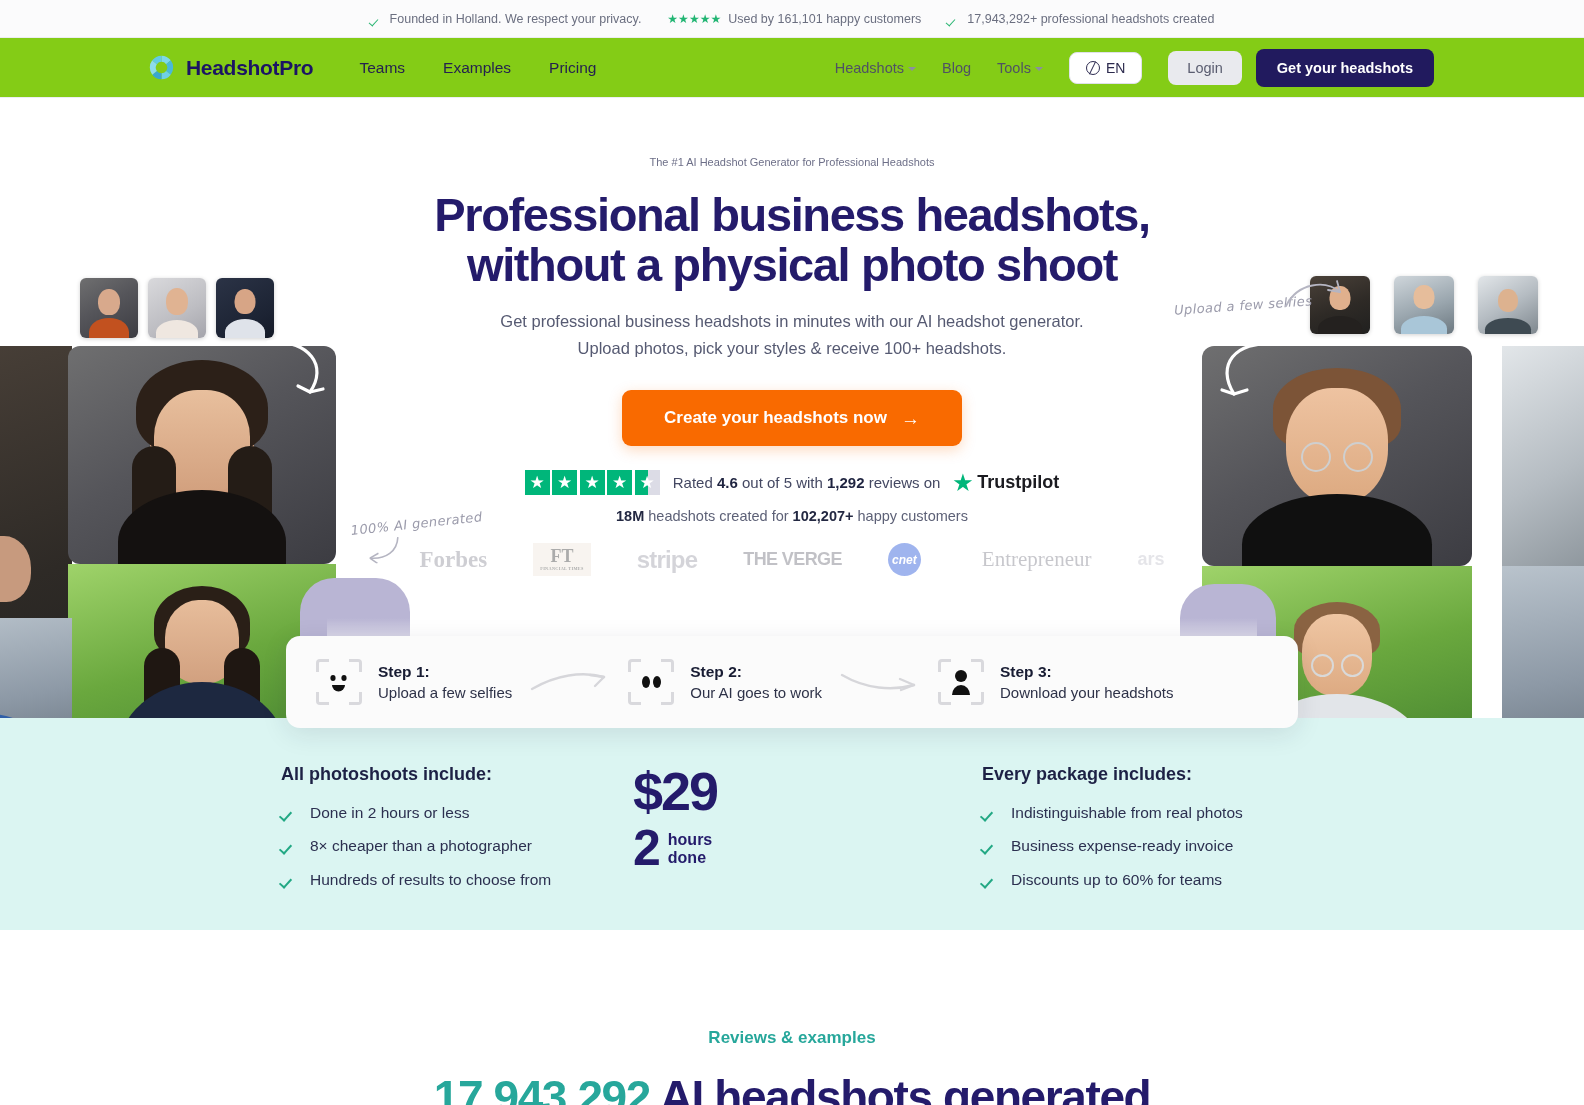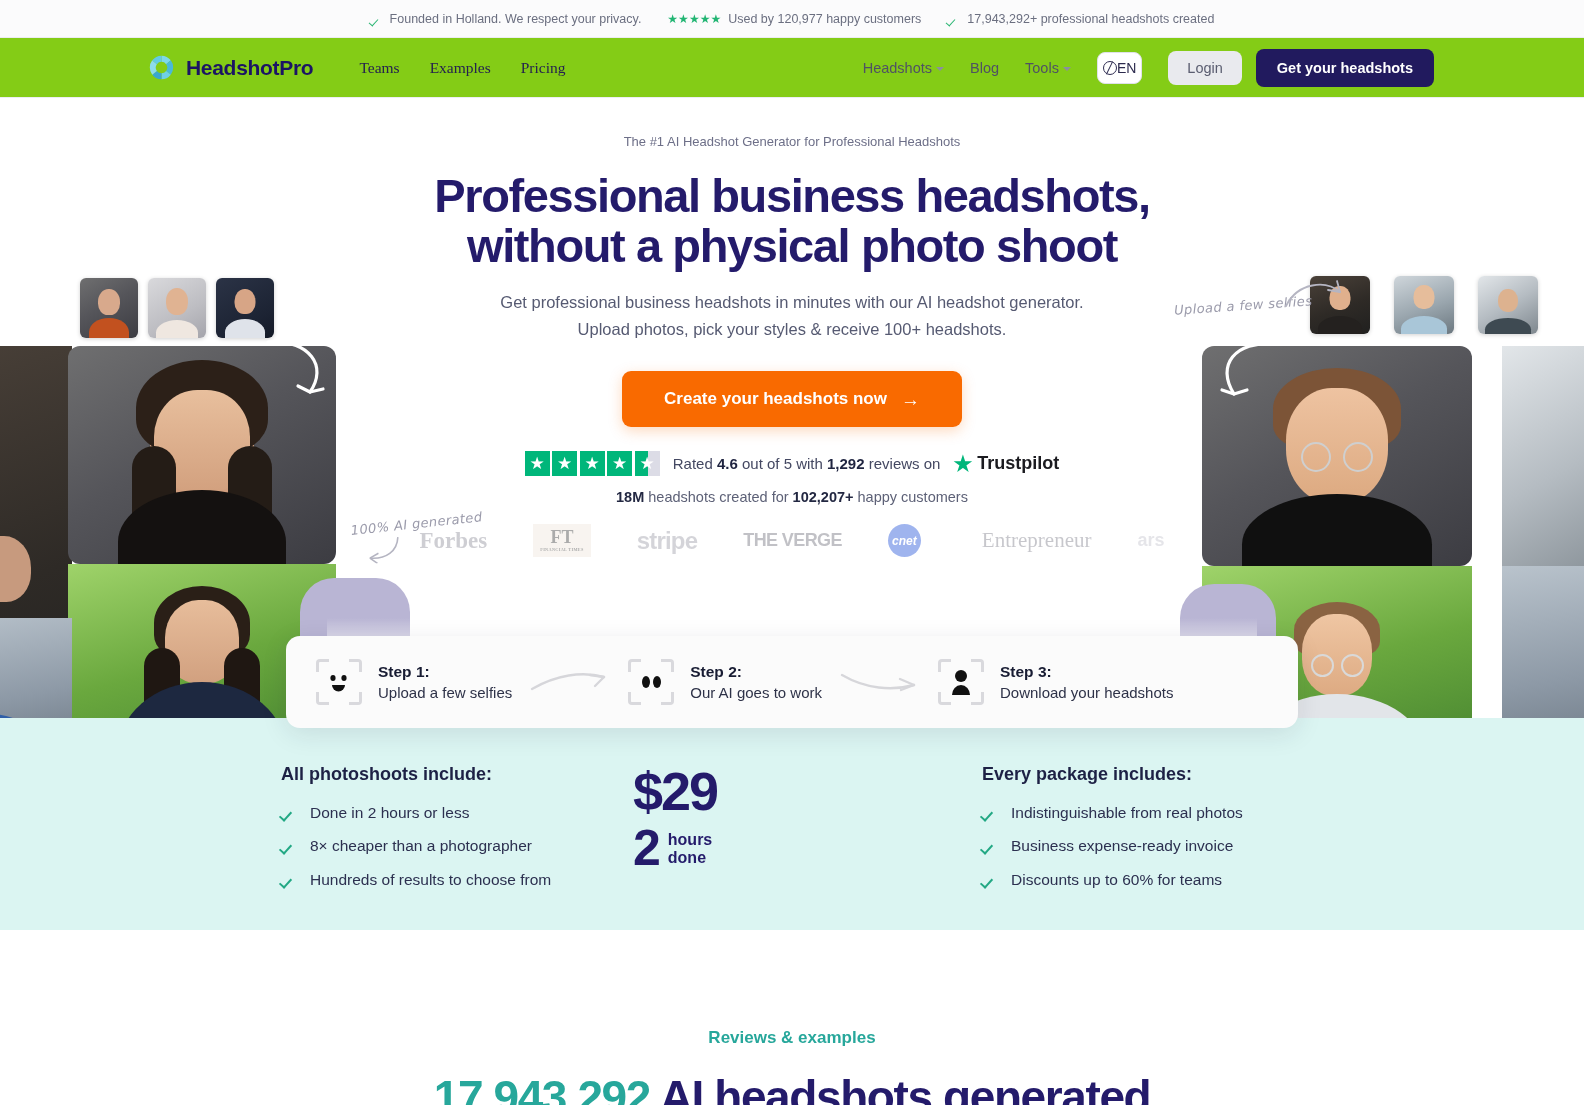--- a/index.html
+++ b/index.html
@@ -35,30 +35,30 @@
     height: 60px; width: 100%;
     background: #84cc16;
     border-bottom: 1px solid #eceef3;
     display: flex; align-items: center;
     padding: 0 150px 0 148px;
     position: relative; z-index: 40;
   }
   .brand { display: flex; align-items: center; gap: 11px; margin-right: 46px; }
   .brand-logo { width: 27px; height: 27px; position: relative; flex: none; }
   .brand-name { font-size: 21px; font-weight: 700; color: #1b1464; letter-spacing: -0.3px; }
-  .nav-left { display: flex; align-items: center; gap: 30px; font-family: Liberation Serif, serif; }
+  .nav-left { display: flex; align-items: center; gap: 38px; }
   .nav-left a { font-size: 15.5px; color: #25224f; text-decoration: none; font-weight: 500; }
   .nav-right { margin-left: auto; display: flex; align-items: center; gap: 26px; }
   .nav-right .nl { font-size: 14.5px; color: #4f5264; display: flex; align-items: center; gap: 4px; cursor: pointer; }
   .caret { width: 0; height: 0; border-left: 4px solid transparent; border-right: 4px solid transparent;
            border-top: 4.5px solid #8b8ea0; display: inline-block; margin-top: 2px; }
   .lang-btn {
-    display: flex; align-items: center; 
+    display: flex; align-items: center; gap: 6px;
     border: 1px solid #dfe1e9; border-radius: 8px;
-    padding: 7px 5px; font-size: 14px; color: #2c2a4d; font-weight: 500; background:#fff;
+    padding: 7px 16px; font-size: 14px; color: #2c2a4d; font-weight: 500; background:#fff;
   }
   .globe { width: 14px; height: 14px; border-radius: 50%; border: 1.5px solid #2f2d52; position: relative; flex:none;}
   .globe::after{content:"";position:absolute;left:5px;top:-1px;width:1.4px;height:14px;background:#2f2d52;transform:rotate(26deg);}
   .login-btn {
     background: #e9eaee; border: none; border-radius: 8px;
     padding: 9px 19px; font-size: 14.5px; color: #5a5d70; font-weight: 500; cursor: pointer;
   }
   .cta-nav {
     background: #211a5e; border: none; border-radius: 8px;
     padding: 11px 21px; font-size: 14.5px; color: #ffffff; font-weight: 700; cursor: pointer;
@@ -97,21 +97,21 @@
     position: absolute; font-family: "DejaVu Sans", sans-serif;
     font-size: 13px; color: #9b9bab; font-style: italic; letter-spacing: .4px;
     transform: rotate(-6deg); white-space: nowrap;
   }
 
   
   .hero-center {
     position: absolute; left: 50%; transform: translateX(-50%);
     top: 0; width: 760px; text-align: center; z-index: 20;
   }
-  .eyebrow { margin-top: 36px; font-size: 13px; color: #6d6f88; font-weight: 500; }
+  .eyebrow { margin-top: 58px; font-size: 11px; color: #6d6f88; font-weight: 500; }
   h1.headline {
     margin-top: 22px;
     font-size: 47px; line-height: 1.07; font-weight: 700;
     color: #241b6b; letter-spacing: -1.4px;
   }
   .subhead {
     margin: 17px auto 0; width: 600px;
     font-size: 16.5px; line-height: 1.65; color: #565a72;
   }
   .cta-main {
@@ -220,21 +220,21 @@
 
 <div class="page">
 
   <div class="topbar">
     <div class="tb-item">
       <i class="check-green"></i>
       <span>Founded in Holland. We respect your privacy.</span>
     </div>
     <div class="tb-item">
       <span class="stars-mini">★★★★★</span>
-      <span>Used by 120,977 happy customers</span>
+      <span>Used by 161,101 happy customers</span>
     </div>
     <div class="tb-item">
       <i class="check-green"></i>
       <span>17,943,292+ professional headshots created</span>
     </div>
   </div>
 
   <div class="header">
     <div class="brand">
       <span class="brand-logo">

